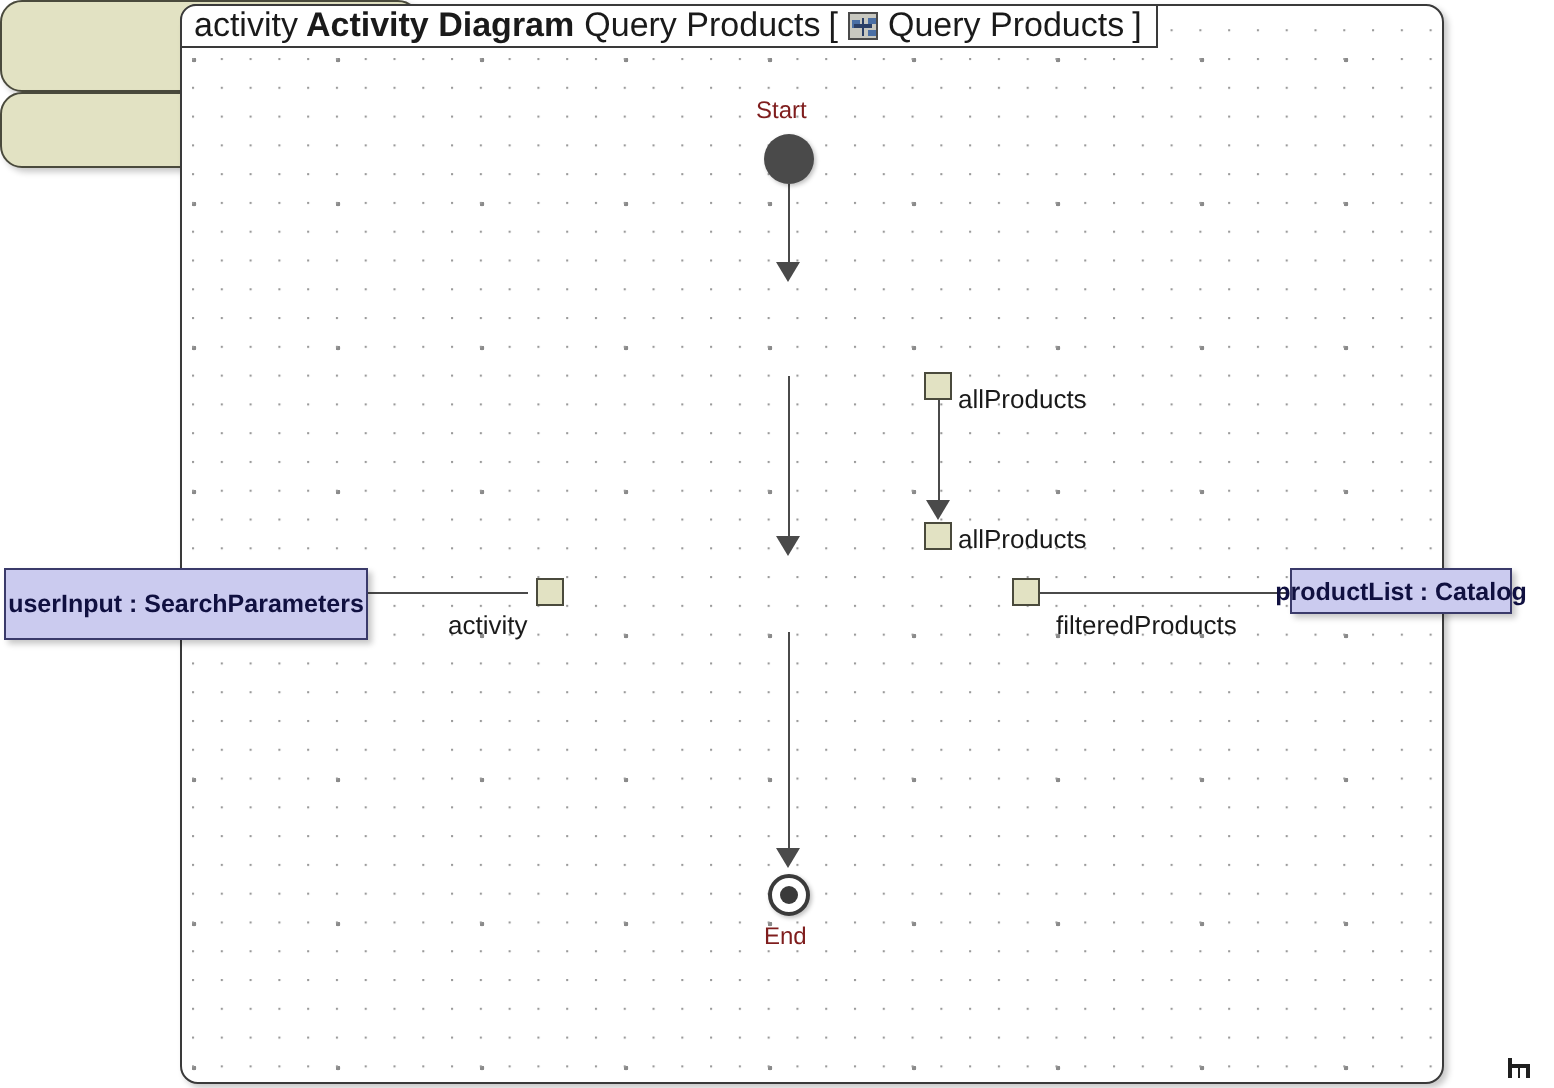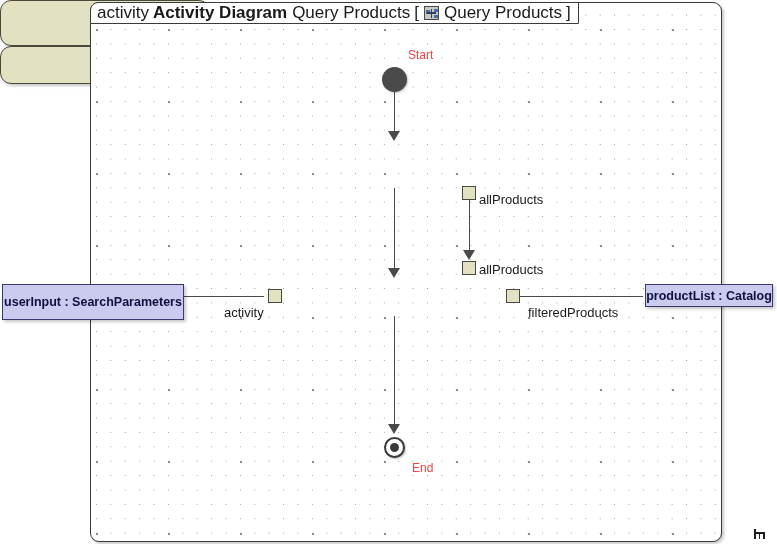--- a/index.html
+++ b/index.html
@@ -105,24 +105,23 @@
   
   #start-node {
     width: 25px; height: 25px;
     border-radius: 50%;
     background: #4a4a4a;
     box-shadow: 1px 1px 2px rgba(0,0,0,0.25);
   }
   .node-label {
     position: absolute;
     font-size: 12px;
-    color: #ef4444;
+    color: #7f1d1d;
     white-space: nowrap;
     z-index: 4;
-    margin-left: 30px;
   }
 
   
   #end-node {
     width: 21px; height: 21px;
     border-radius: 50%;
     border: 2px solid #3a3a3a;
     background: #ffffff;
     box-sizing: border-box;
     box-shadow: 1px 1px 2px rgba(0,0,0,0.25);
@@ -302,21 +301,21 @@
 <div class="pin-label" style="left:528px; top:305px;">filteredProducts</div>
 
 <div class="objnode" style="left:2px; top:284px; width:182px; height:36px;">userInput : SearchParameters</div>
 
 <div class="edge h" style="left:184px; top:295.5px; width:80px;"></div>
 <div class="chev right" style="left:268px; top:296px;">
   <i class="a"></i>
     <i class="b"></i>
 </div>
 
-<div class="objnode" style="left:645px; top:284px; width:128px; height:23px;">productList : Catalog</div>
+<div class="objnode" style="left:645px; top:284px; width:111px; height:23px;">productList : Catalog</div>
 
 <div class="edge h" style="left:520px; top:295.5px; width:123px;"></div>
 <div class="chev right" style="left:645px; top:296px;">
   <i class="a"></i>
     <i class="b"></i>
 </div>
 
 <div class="edge v" style="left:393.5px; top:316px; height:113px;"></div>
 <div class="arrow down" style="left:388px; top:424px;"></div>
 

